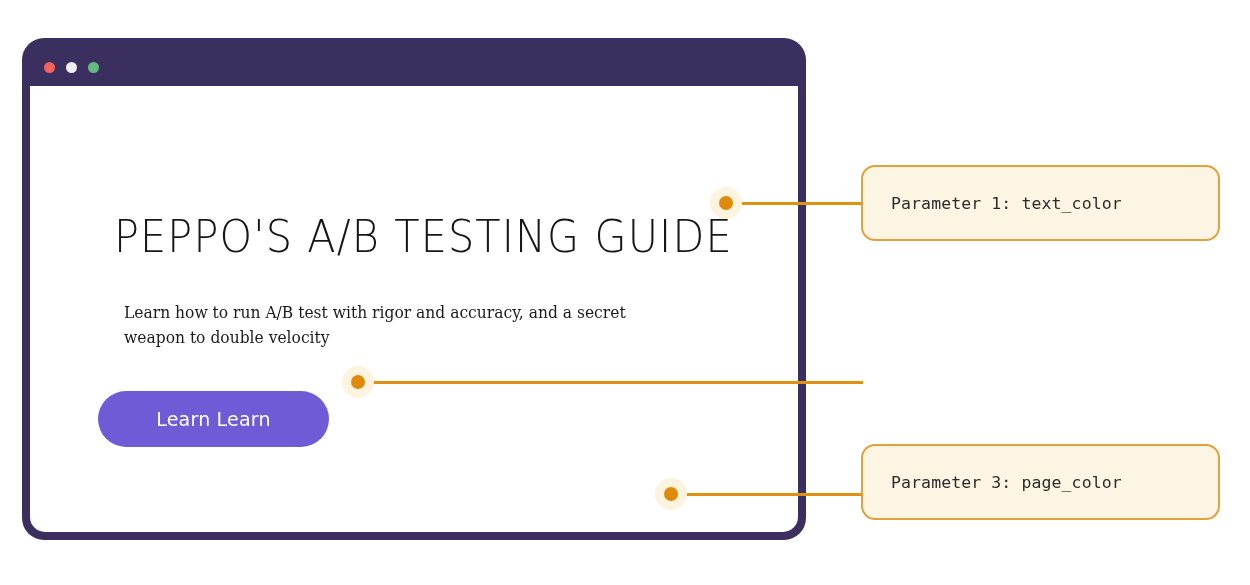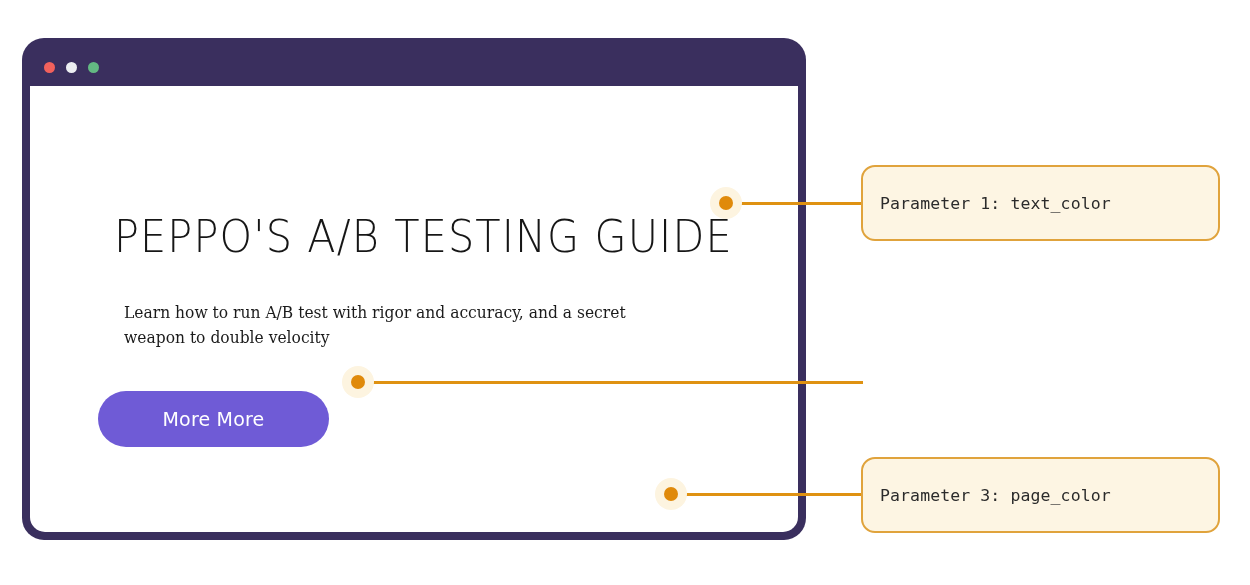--- a/index.html
+++ b/index.html
@@ -137,32 +137,32 @@
     position: absolute;
     left: 861px;
     width: 359px;
     height: 76px;
     box-sizing: border-box;
     background: #fdf5e3;
     border: 2px solid #e0a33c;
     border-radius: 14px;
     display: flex;
     align-items: center;
-    padding-left: 17px;
+    padding-left: 28px;
   }
   .callout-label {
     font-family: "DejaVu Sans Mono", monospace;
     font-size: 16.5px;
     color: #2b2b2b;
     letter-spacing: 0.1px;
     white-space: nowrap;
   }
   .callout-1 { top: 165px; }
   .callout-2 { top: 345px; }
-  .callout-3 { top: 457px; }
+  .callout-3 { top: 444px; }
 </style>
 </head>
 <body>
 
 <div id="stage">
 
   <div class="browser-frame">
 
     <div class="browser-titlebar">
       <div class="traffic-lights">
@@ -171,21 +171,21 @@
         <span class="light light-max"></span>
       </div>
     </div>
 
     <div class="browser-viewport">
 
       <div class="page-title">PEPPO'S A/B TESTING GUIDE</div>
 
       <div class="page-subtitle">Learn how to run A/B test with rigor and accuracy, and a secret weapon to double velocity</div>
 
-      <button class="cta-button">More More</button>
+      <button class="cta-button">Learn Learn</button>
 
     </div>
   </div>
 
   <div class="annot-line" style="left:735px; top:202px; width:128px;"></div>
   <div class="annot-dot" style="left:710px; top:187px;"></div>
   <div class="callout callout-1">
     <span class="callout-label">Parameter 1: text_color</span>
   </div>
 

